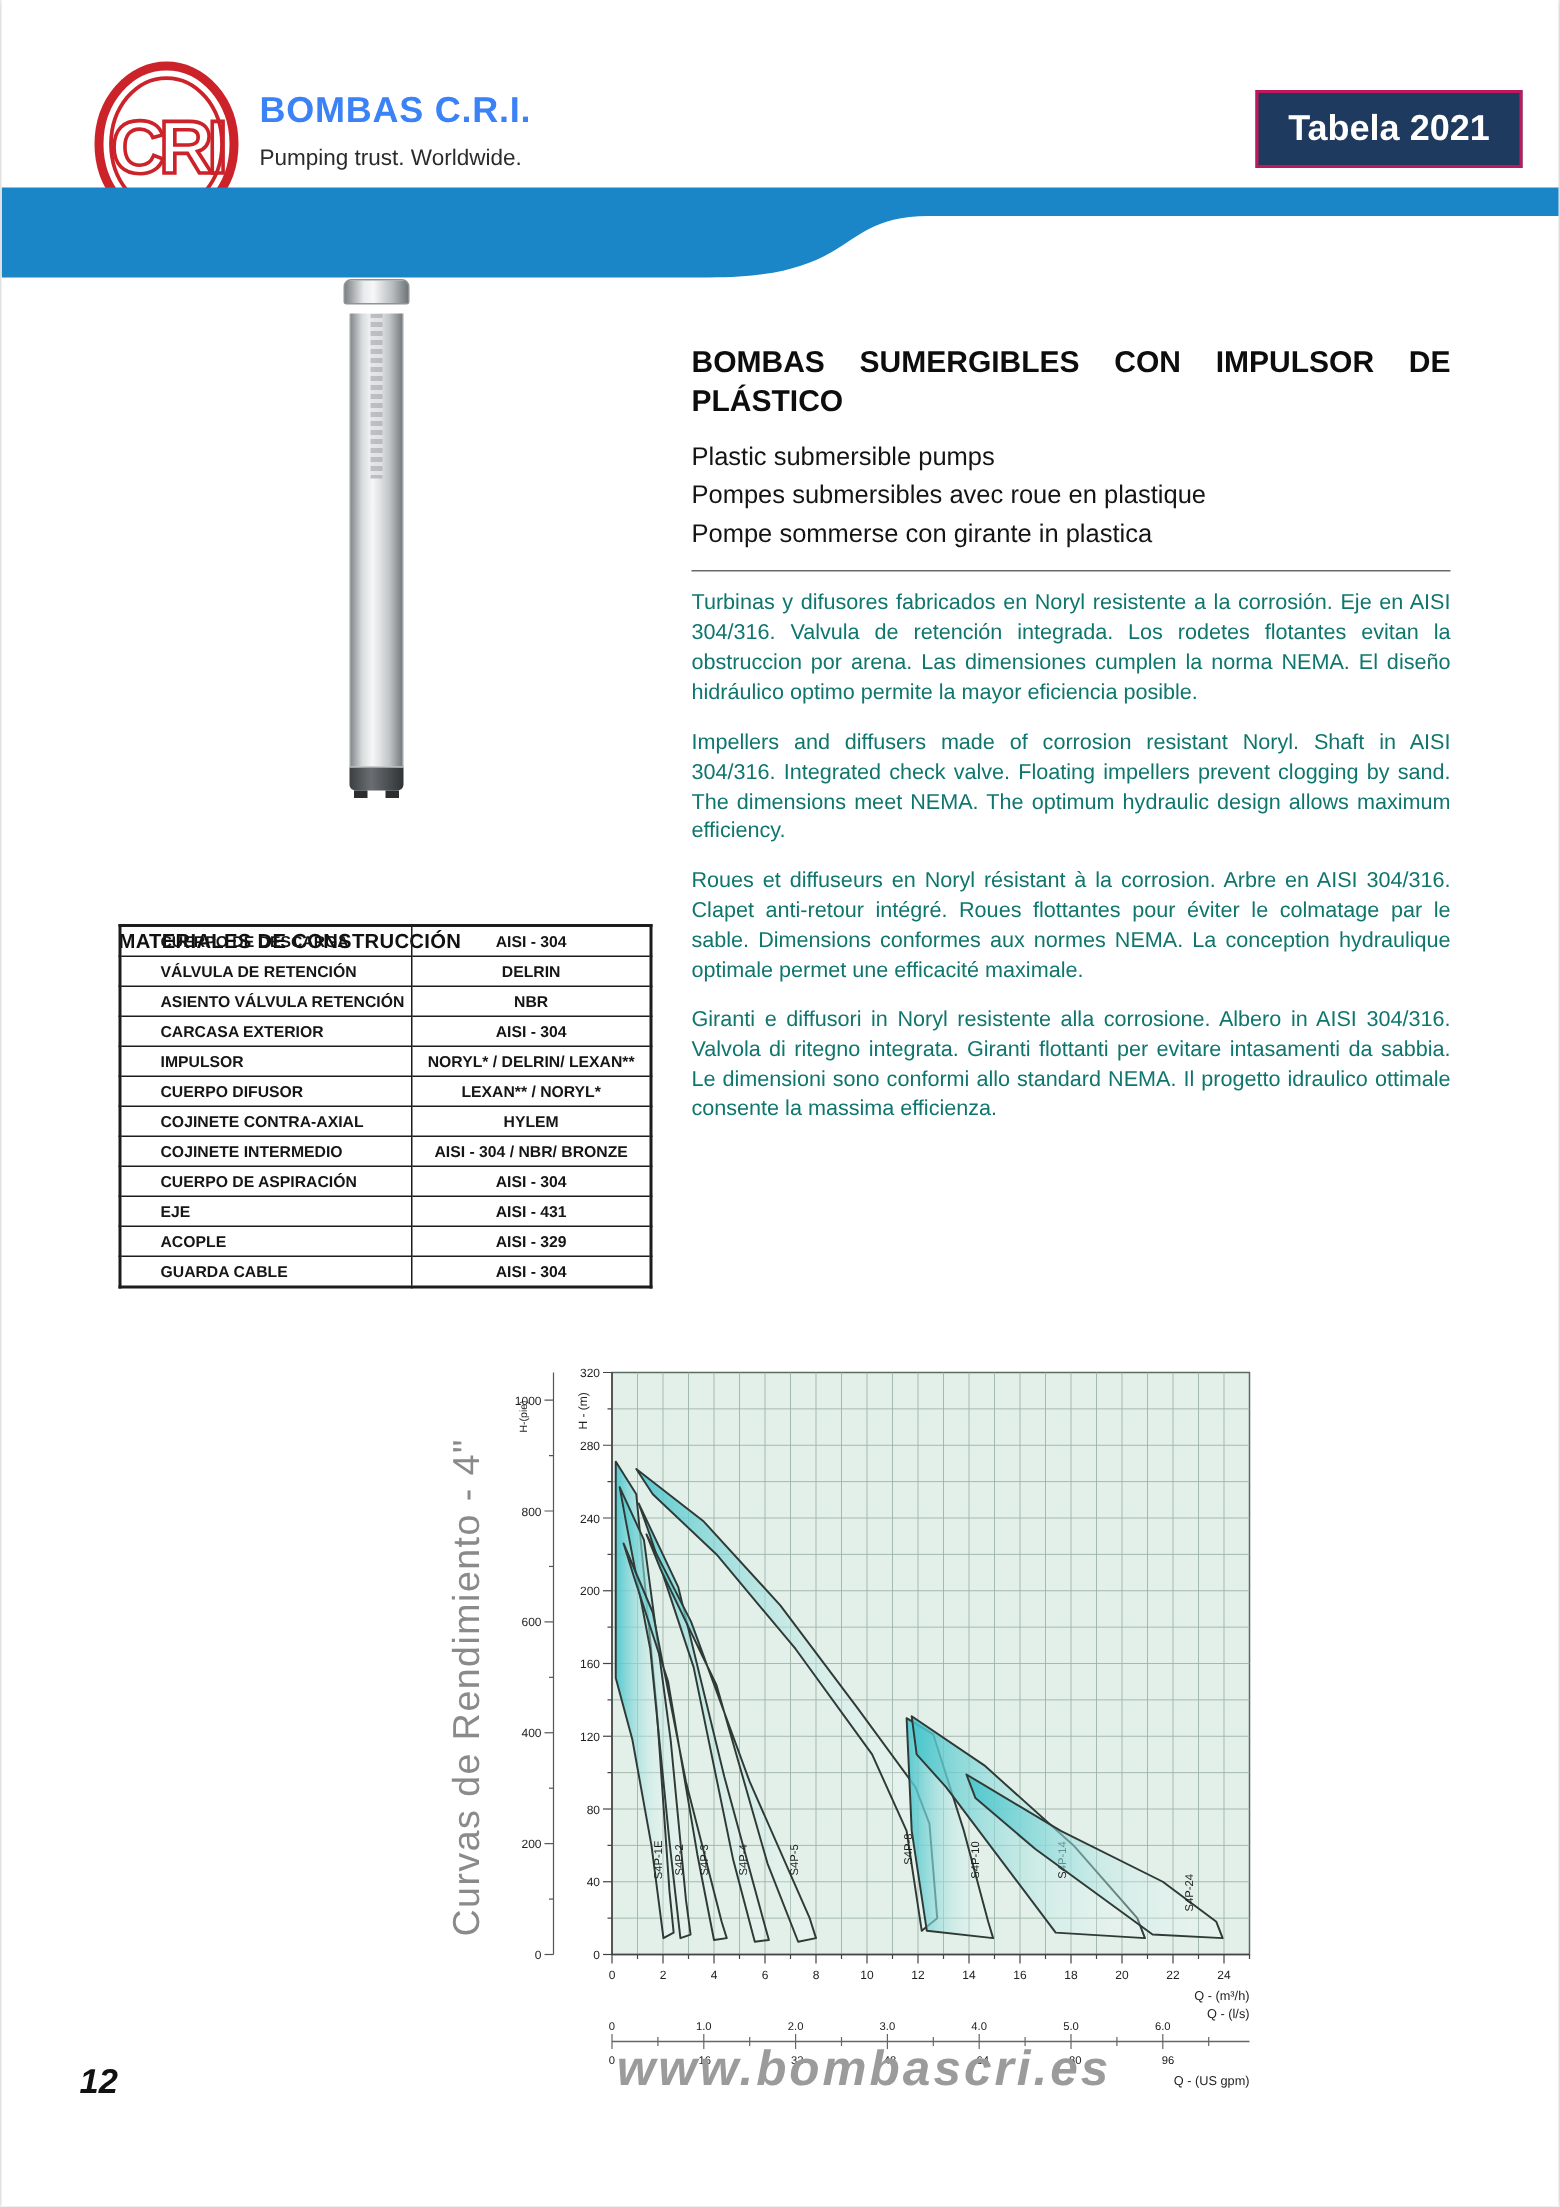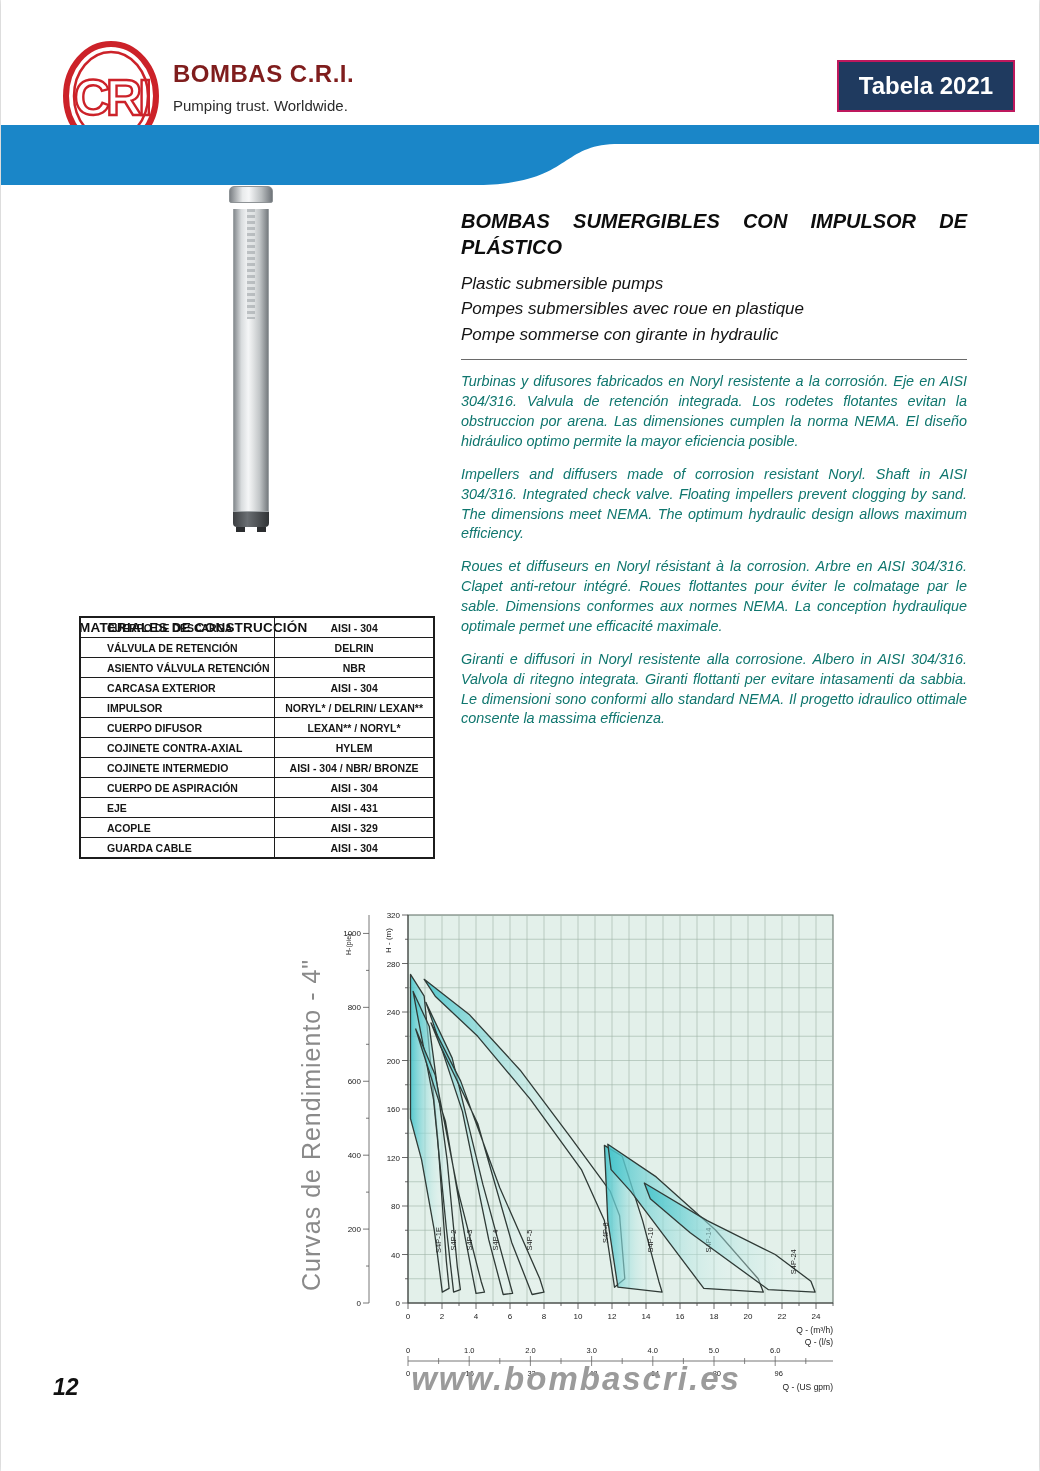--- a/index.html
+++ b/index.html
@@ -3,40 +3,40 @@
 <meta charset="utf-8">
 <style>
   html,body{margin:0;padding:0;background:#f2f2f2;}
   .page{
     position:relative;width:1038px;height:1471px;margin:0 auto;background:#ffffff;
     font-family:"Liberation Sans", sans-serif;color:#1a1a1a;overflow:hidden;
     box-shadow:0 0 6px rgba(0,0,0,.2);
   }
   
   .logo{position:absolute;left:60px;top:40px;width:100px;height:112px;}
-  .brand{position:absolute;left:172px;top:60px;font-size:24px;font-weight:bold;letter-spacing:.5px;color:#7f1d1d;}
+  .brand{position:absolute;left:172px;top:60px;font-size:24px;font-weight:bold;letter-spacing:.5px;color:#3b82f6;}
   .tagline{position:absolute;left:172px;top:97px;font-size:15px;color:#2b2b2b;}
   .badge{
     position:absolute;left:836px;top:60px;width:174px;height:48px;
     border:2px solid #be185d;display:flex;align-items:center;justify-content:center;
     color:#fff;font-size:24px;font-weight:bold;font-family:"Liberation Sans",sans-serif;
   }
   .wave{position:absolute;left:0;top:124px;width:1040px;height:64px;}
   
   .pump{position:absolute;left:224px;top:186px;width:52px;height:350px;}
   .pump .cap{width:42px;height:15px;margin:0 auto;background:linear-gradient(90deg,#7d8286,#e9ebec 30%,#f6f7f8 45%,#b9bdbf 75%,#70757a);border:1px solid #8e9396;border-radius:5px 5px 2px 2px;}
   .pump .body{width:34px;height:302px;margin:0 auto;border:1px solid #9ea3a6;border-top:none;
     background:linear-gradient(90deg,#878c90 0%,#d9dcde 22%,#f5f6f7 42%,#e3e5e6 55%,#c2c6c8 75%,#777c80 100%);}
   .pump .slots{width:8px;height:110px;margin:6px auto 0;
     background:repeating-linear-gradient(180deg,#aeb3b6 0 3px,#dfe2e3 3px 6px);opacity:.8;}
   .pump .base{width:36px;height:15px;margin:0 auto;background:linear-gradient(90deg,#3c3f42,#6a6e72 40%,#303335);border-radius:0 0 4px 4px;}
   .pump .feet{width:30px;height:5px;margin:0 auto;display:flex;justify-content:space-between;}
   .pump .feet i{width:9px;height:5px;background:#2b2d2f;display:block;}
   
-  .col-right{position:absolute;left:460px;top:208px;width:506px;font-style:italic;}
+  .col-right{position:absolute;left:460px;top:229px;width:506px;}
   .prod-title{font-size:20px;font-weight:bold;line-height:1.32;text-align:justify;color:#0d0d0d;}
   .subtitles{margin-top:10px;font-size:17px;line-height:1.5;color:#141414;}
   .divider{margin-top:12px;border-top:1.5px solid #6a6a6a;width:100%;}
   .paras{margin-top:12px;}
   .paras p{margin:0 0 13px 0;font-size:14.4px;line-height:1.38;text-align:justify;color:#0f766e;}
   
   .mat-heading{position:absolute;left:78px;top:620px;font-size:13.5px;font-weight:bold;color:#111;letter-spacing:.2px;text-align:right;}
   .mat-table{position:absolute;left:78px;top:616px;width:356px;border-collapse:collapse;border:2px solid #1c1c1c;}
   .mat-table td{border:1px solid #1c1c1c;font-size:10.5px;font-weight:bold;color:#151515;height:19px;padding:0 4px;}
   .mat-table td.part{width:55%;padding-left:26px;text-align:left;}
@@ -81,21 +81,21 @@
         <i></i>
         <i></i>
       </div>
   </div>
 
   <div class="col-right">
     <div class="prod-title">BOMBAS SUMERGIBLES CON IMPULSOR DE PLÁSTICO</div>
     <div class="subtitles">
       <div>Plastic submersible pumps</div>
       <div>Pompes submersibles avec roue en plastique</div>
-      <div>Pompe sommerse con girante in hydraulic</div>
+      <div>Pompe sommerse con girante in plastica</div>
     </div>
     <div class="divider"></div>
     <div class="paras">
       <p>Turbinas y difusores fabricados en Noryl resistente a la corrosión. Eje en AISI 304/316. Valvula de retención integrada. Los rodetes flotantes evitan la obstruccion por arena. Las dimensiones cumplen la norma NEMA. El diseño hidráulico optimo permite la mayor eficiencia posible.</p>
       <p>Impellers and diffusers made of corrosion resistant Noryl. Shaft in AISI 304/316. Integrated check valve. Floating impellers prevent clogging by sand. The dimensions meet NEMA. The optimum hydraulic design allows maximum efficiency.</p>
       <p>Roues et diffuseurs en Noryl résistant à la corrosion. Arbre en AISI 304/316. Clapet anti-retour intégré. Roues flottantes pour éviter le colmatage par le sable. Dimensions conformes aux normes NEMA. La conception hydraulique optimale permet une efficacité maximale.</p>
       <p>Giranti e diffusori in Noryl resistente alla corrosione. Albero in AISI 304/316. Valvola di ritegno integrata. Giranti flottanti per evitare intasamenti da sabbia. Le dimensioni sono conformi allo standard NEMA. Il progetto idraulico ottimale consente la massima efficienza.</p>
     </div>
   </div>
 

